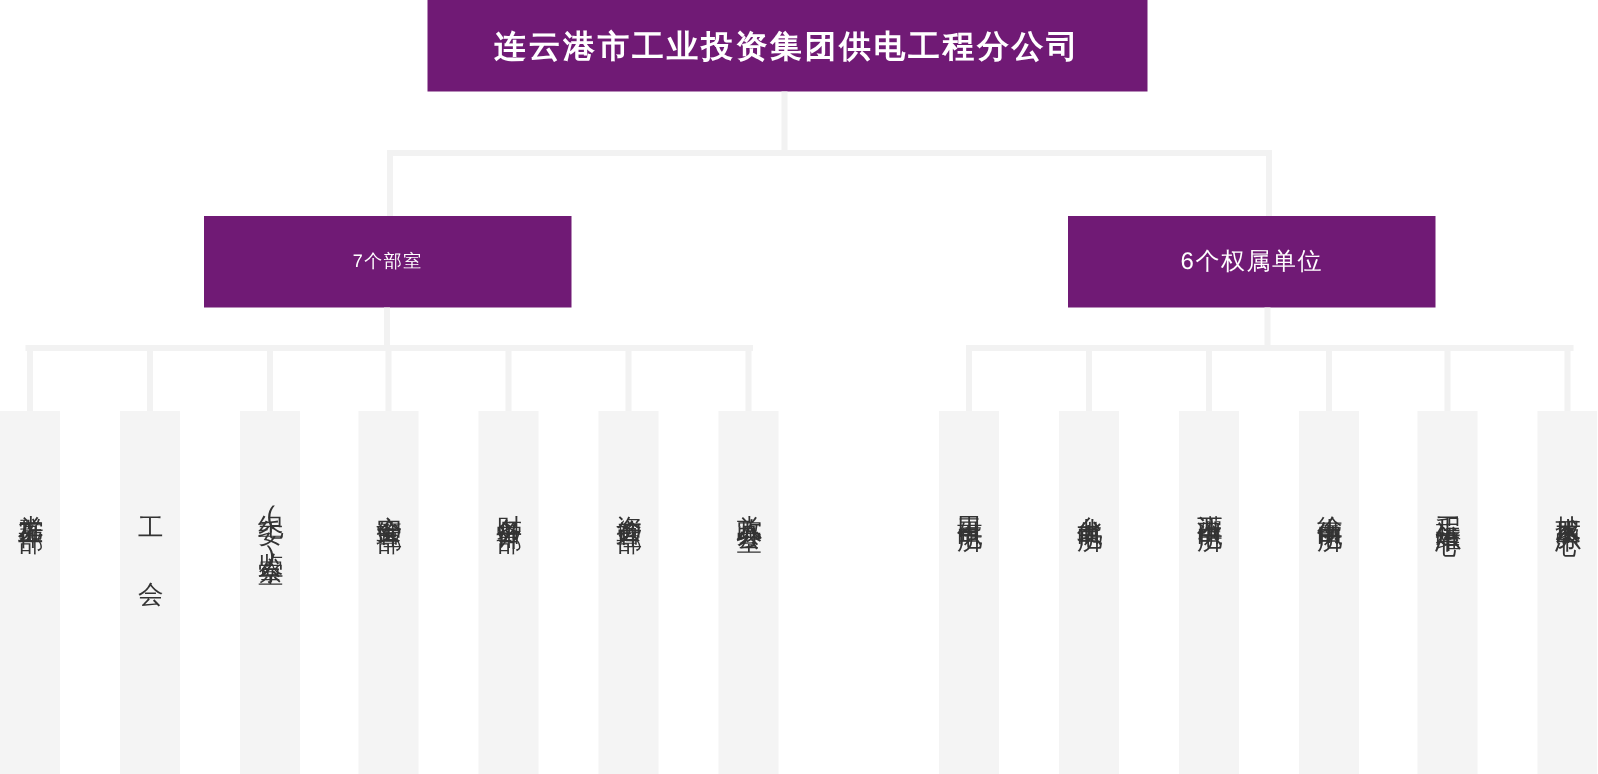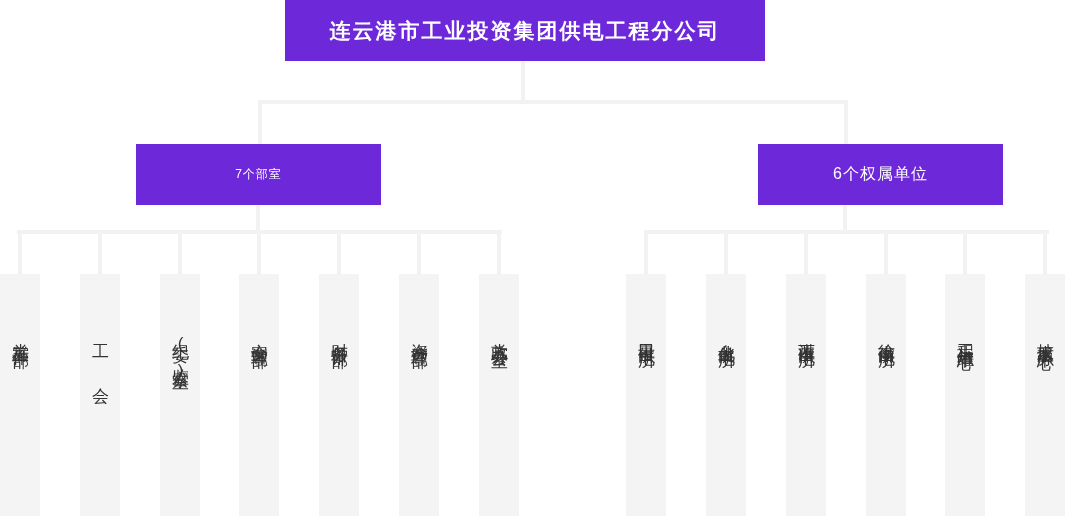--- a/index.html
+++ b/index.html
@@ -14,21 +14,21 @@
     position: relative;
     width: 1065px;
     height: 516px;
     background: #ffffff;
     overflow: hidden;
   }
 
   
   .node-blue {
     position: absolute;
-    background: #6d28d9;
+    background: #701a75;
     color: #ffffff;
     display: flex;
     align-items: center;
     justify-content: center;
     text-align: center;
     box-sizing: border-box;
     letter-spacing: 1px;
   }
   #root-node {
     left: 285px;
@@ -40,21 +40,21 @@
     letter-spacing: 2px;
   }
   #branch-left-node {
     left: 136px;
     top: 144px;
     width: 245px;
     height: 61px;
     font-size: 12px;
   }
   #branch-right-node {
-    left: 758px;
+    left: 712px;
     top: 144px;
     width: 245px;
     height: 61px;
     font-size: 16px;
   }
 
   
   .connector {
     position: absolute;
     background: #f2f2f2;

